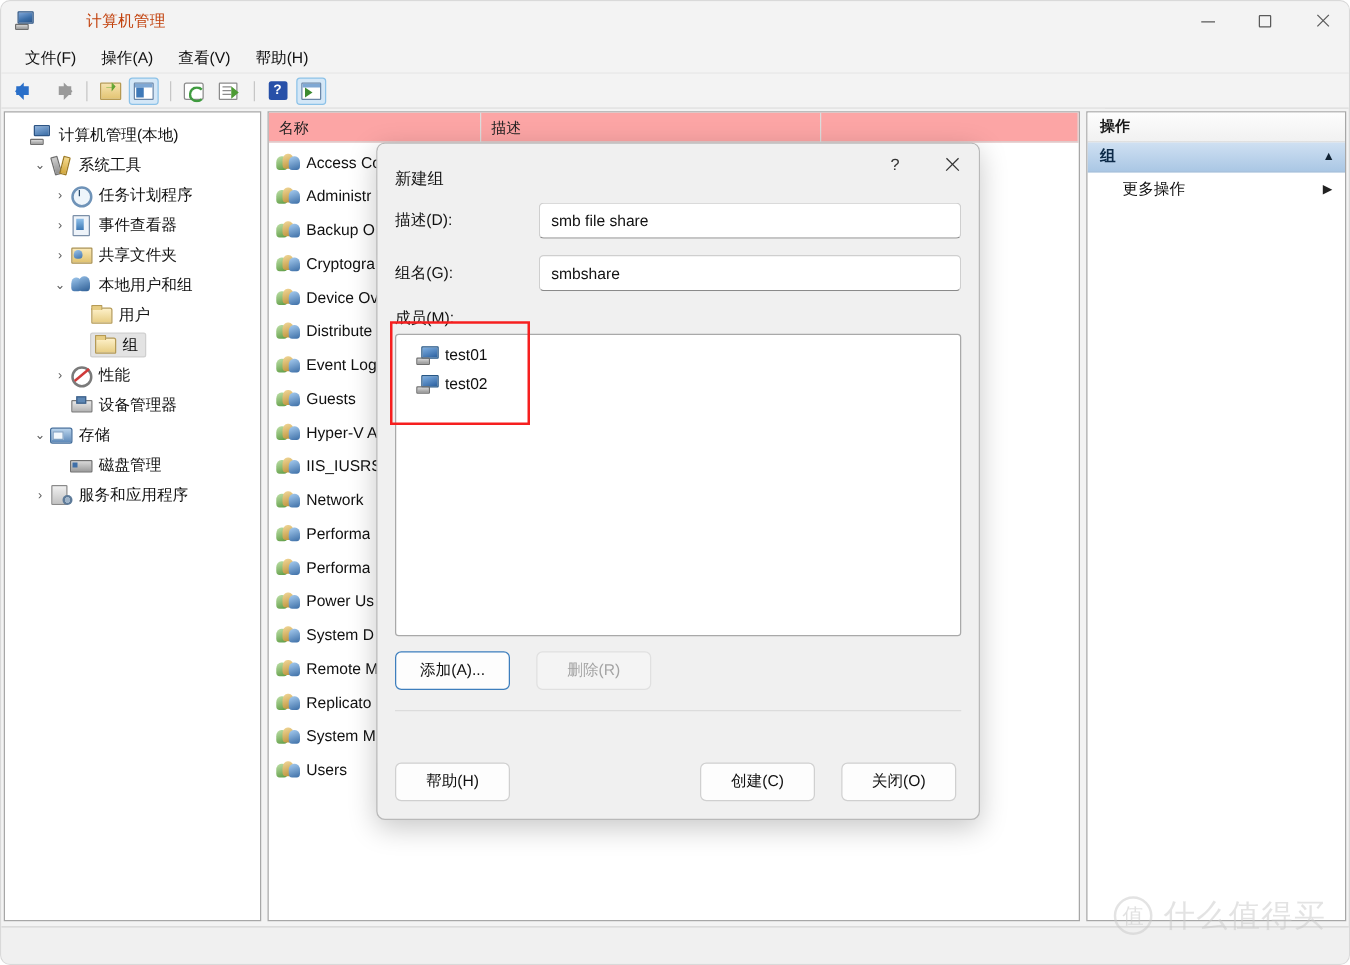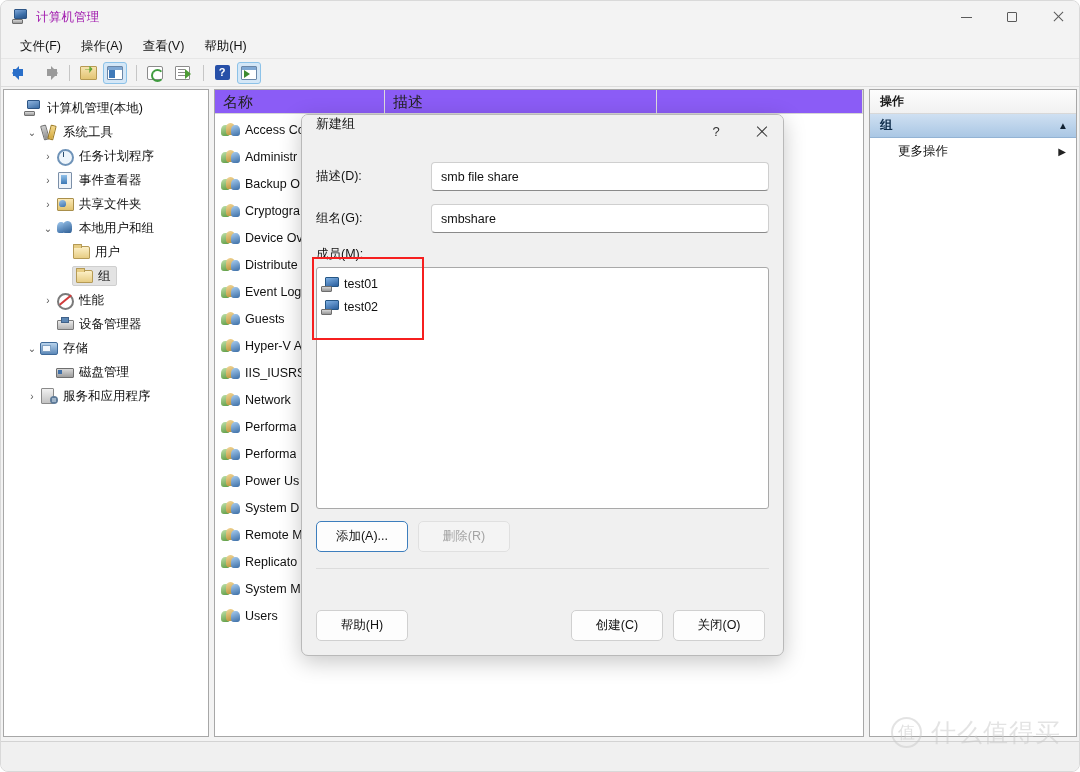--- a/index.html
+++ b/index.html
@@ -41,21 +41,21 @@
     border-radius: 1px;
   }
   .mmc-glyph .base {
     position: absolute; left: 1px; bottom: 0;
     width: 11px; height: 5px;
     background: linear-gradient(180deg,#d6d6d6,#9a9a9a);
     border: 1px solid #6d6d6d;
     border-radius: 1px;
   }
   .title-text {
-    font-size: 12.5px; color: #a21caf; letter-spacing: .2px;
+    font-size: 12.5px; color: #c2410c; letter-spacing: .2px; margin-left: 33px;
   }
   .wincontrols {
     position: absolute; right: 0; top: 0; height: 32px;
     display: flex;
   }
   .wc {
     width: 46px; height: 32px;
     display: flex; align-items: center; justify-content: center;
     color: #5a5a5a;
   }
@@ -270,23 +270,23 @@
   .i-disk:after{content:"";position:absolute;left:2px;top:6px;width:4px;height:4px;
     background:#3f6fa8;}
   .i-svc:before{content:"";position:absolute;left:1px;top:0px;width:11px;height:14px;
     background:linear-gradient(180deg,#f0f0f0,#c2c2c2);border:1px solid #8a8a8a;border-radius:1px;}
   .i-svc:after{content:"";position:absolute;right:0px;bottom:0px;width:8px;height:8px;
     background:radial-gradient(circle,#9fb4c9 40%, #5e7b99 42%);border-radius:50%;}
 
   
   .list-head {
     display: flex; height: 24px;
-    background: #8b5cf6;
+    background: #fca5a5;
     border-bottom: 1px solid #d6d6d6;
-    font-size: 15px; color: #222; text-align: right;
+    font-size: 12px; color: #222; text-align: right;
   }
   .lh-cell {
     display: flex; align-items: center;
     padding-left: 8px; border-right: 1px solid #dcdcdc; height: 24px;
   }
   .lh-name { width: 170px; }
   .lh-desc { width: 272px; }
   .lh-rest { flex: 1; }
   .list-rows { padding-top: 2px; font-size: 12.5px; color: #111; }
   .lrow { height: 27px; display: flex; align-items: center; padding-left: 6px; white-space: nowrap;}
@@ -332,21 +332,21 @@
   .dialog {
     position: absolute; left: 300px; top: 113px;
     width: 483px; height: 542px;
     background: #f0f0f0;
     border: 1px solid #b9b9b9;
     border-radius: 7px;
     box-shadow: 0 6px 22px rgba(0,0,0,.22);
     overflow: hidden;
   }
   .dlg-title {
-    height: 37px; display: flex; align-items: flex-start;
+    height: 37px; display: flex; align-items: flex-end;
     padding-left: 14px; position: relative;
     background: #f0f0f0;
   }
   .dlg-title-text { font-size: 13px; color: #111; }
   .dlg-help, .dlg-close {
     position: absolute; top: 0; width: 40px; height: 33px;
     display: flex; align-items: center; justify-content: center;
     color: #333; font-size: 13px;
   }
   .dlg-help { right: 47px; }
@@ -367,35 +367,35 @@
     border: 1px solid #cfcfcf;
     border-bottom: 1.6px solid #8a8a8a;
     border-radius: 4px;
     display: flex; align-items: center;
     padding: 0 9px; font-size: 12.5px; color: #111;
   }
   .members-label { font-size: 12.5px; color: #111; margin: 4px 0 4px 0; }
   .members-box {
     height: 242px; background: #fff;
     border: 1px solid #a9a9a9; border-radius: 3px;
-    padding: 4px 0 0 4px; overflow: hidden;
+    padding: 4px 0 0 16px; overflow: hidden;
   }
   .mrow { height: 23px; display: flex; align-items: center; font-size: 12.5px; color:#111; }
   .mico { width: 19px; height: 16px; margin-right: 4px; position: relative; flex:0 0 19px;}
   .mico .ms{position:absolute;left:4px;top:1px;width:14px;height:10px;
     background:linear-gradient(160deg,#7fb0e3,#2a5f9e);border:1px solid #255685;border-radius:1px;}
   .mico .mb{position:absolute;left:0px;bottom:0px;width:11px;height:6px;
     background:linear-gradient(180deg,#d7d7d7,#979797);border:1px solid #6e6e6e;border-radius:1px;}
 
   .btn-row { display: flex; margin-top: 12px; }
   .dbtn {
     height: 31px; min-width: 92px; padding: 0 14px;
     background: #fdfdfd; border: 1px solid #d0d0d0; border-radius: 5px;
     display: flex; align-items: center; justify-content: center;
-    font-size: 12.5px; color: #111; margin-right: 10px;
+    font-size: 12.5px; color: #111; margin-right: 21px;
   }
   .dbtn.primary { border: 1.6px solid #3d7ebd; }
   .dbtn.disabled { color: #a4a4a4; background: #f4f4f4; border-color:#e0e0e0; }
   .hsep { height:1px; background:#dcdcdc; margin: 16px 0 0 0; }
   .dlg-footer {
     position: absolute; left: 0; right: 0; bottom: 14px;
     display: flex; align-items: center; padding: 0 14px;
   }
   .spacer { flex: 1; }
 

